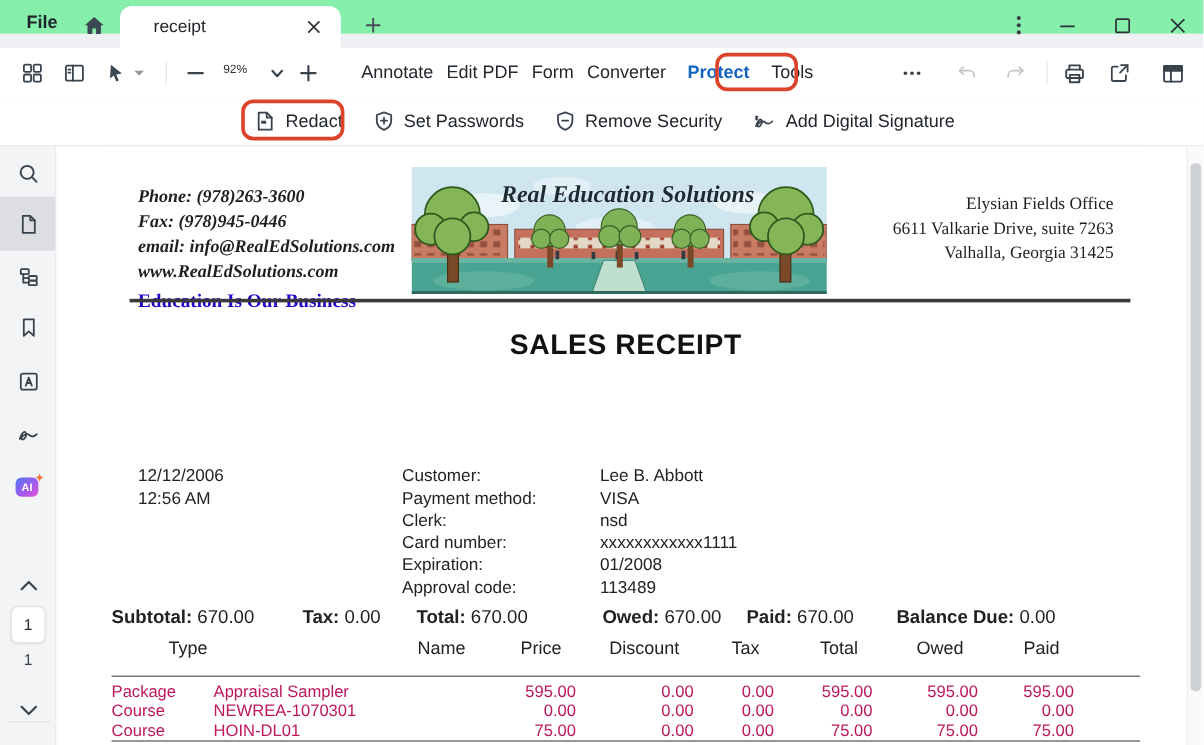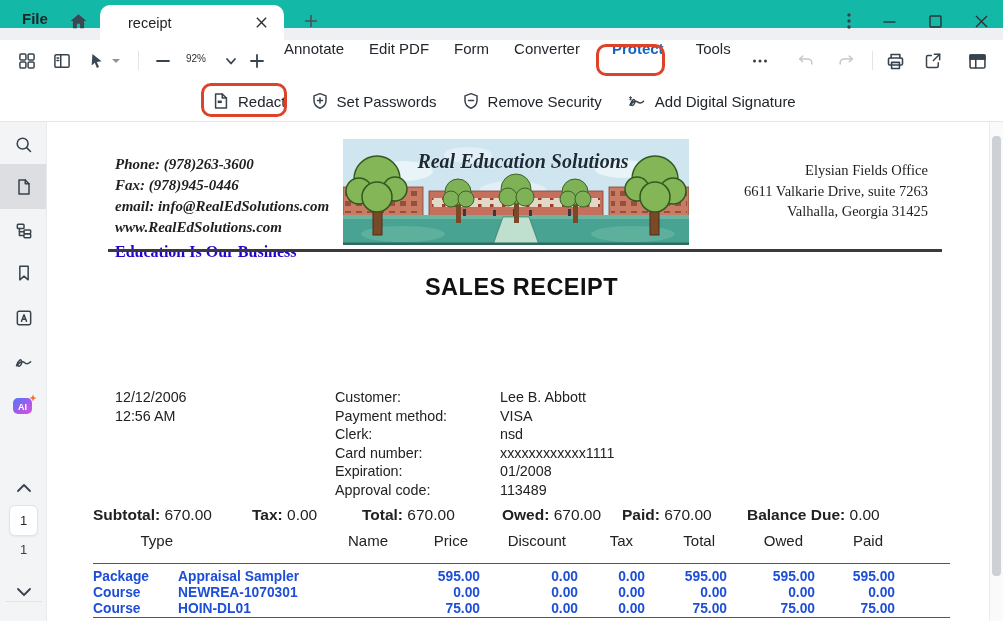--- a/index.html
+++ b/index.html
@@ -1,36 +1,36 @@
 <!DOCTYPE html>
 <html><head>
 <meta charset="utf-8">
 <style>
   * { margin:0; padding:0; box-sizing:border-box; }
   html,body { width:1003px; height:621px; overflow:hidden; background:#fff;
               font-family:"Liberation Sans", sans-serif; }
   .app { position:relative; width:1003px; height:621px; background:#eef0f3; }
 
   
-  .titlebar { position:absolute; top:0; left:0; width:1003px; height:28px; background:#14b8a6; }
+  .titlebar { position:absolute; top:0; left:0; width:1003px; height:28px; background:#86efac; }
   .file-menu { position:absolute; left:22px; top:10px; font-size:15px; font-weight:700; color:#1f242a; cursor:default; }
   .home-btn { position:absolute; left:66px; top:9px; width:24px; height:24px; display:flex; align-items:center; justify-content:center; }
   .tab { position:absolute; left:100px; top:5px; width:184px; height:35px; background:#ffffff;
          border-radius:10px 10px 0 0; display:flex; align-items:center;padding-left:12px; }
   .tab-title { margin-left:16px; font-size:14.5px; color:#202428; flex:1; }
   .tab-close { margin-right:14px; width:18px; height:18px; display:flex; align-items:center; justify-content:center; }
   .newtab { position:absolute; left:300px; top:10px; width:22px; height:22px; display:flex; align-items:center; justify-content:center; }
   .win-btn { position:absolute; top:8px; width:30px; height:26px; display:flex; align-items:center; justify-content:center; }
 
   
   .toolbar { position:absolute; top:40px; left:0; width:1003px; height:41px; background:#ffffff; }
   .tb-ico { position:absolute; top:10px; width:22px; height:22px; display:flex; align-items:center; justify-content:center; }
   .tb-sep { position:absolute; top:11px; width:1px; height:19px; background:#e2e4e7; }
   .zoom-val { position:absolute; left:176px; top:13px; font-size:10px; color:#2b3036; width:40px; text-align:center; }
-  .menus { position:absolute; left:284px; top:0; height:41px; display:flex; align-items:flex-start; gap:25px; }
+  .menus { position:absolute; left:301px; top:0; height:41px; display:flex; align-items:center; gap:11px; }
   .menu-item { font-size:15px; color:#23282e; white-space:nowrap; }
   .menu-item.active { color:#1565c0; font-weight:700; padding:0 7px; }
   .protect-underline { position:absolute; left:604px; top:77px; width:53px; height:4px; background:#1766c2; border-radius:2px; }
 
   
   .subtoolbar { position:absolute; top:81px; left:0; width:1003px; height:41px; background:#ffffff;
                 border-bottom:1px solid #e3e5e8; display:flex; align-items:center; gap:24px; padding-left:211px; }
   .sub-item { display:flex; align-items:center; gap:7px; font-size:15px; color:#20262c; white-space:nowrap; }
 
   
@@ -67,31 +67,31 @@
   .doc-title { position:absolute; left:0; top:152px; width:867px; text-align:center;
                font-size:23.5px; font-weight:700; letter-spacing:0.5px; color:#111; }
 
   .datecol { position:absolute; left:27px; top:266px; font-size:14.3px; line-height:18.5px; }
   .lblcol  { position:absolute; left:247px; top:266px; font-size:14.3px; line-height:18.5px; }
   .valcol  { position:absolute; left:412px; top:266px; font-size:14.3px; line-height:18.5px; }
 
   .summary { position:absolute; left:0; top:384px; width:867px; height:20px; font-size:15.5px;text-decoration:underline; }
   .sum { position:absolute; white-space:nowrap; }
   .sum b { font-weight:700; }
-  .s1{left:5px} .s2{left:164px} .s3{left:274px} .s4{left:414px} .s5{left:534px} .s6{left:659px}
+  .s1{left:5px} .s2{left:164px} .s3{left:259px} .s4{left:414px} .s5{left:534px} .s6{left:659px}
 
   .rtable-hdr, .rtable-row { position:absolute; left:5px; width:810px; display:grid;
        grid-template-columns:80px 215px 92px 98px 67px 82px 88px 80px; }
   .rtable-hdr { top:410px; font-size:15px; color:#222; }
   .rtable-hdr .h { text-align:right; }
   .rtable-hdr .hn { text-align:right; padding-right:12px; }
   .rtable-hdr .h2, .rtable-row .c2 { padding-left:5px; }
   .trule { position:absolute; left:5px; width:857px; height:1px; background:#555; }
   .tr-top { top:441px; } .tr-bot { top:495px; }
-  .rtable-row { font-size:13.8px; color:#1d4ed8;font-weight:bold; }
+  .rtable-row { font-size:13.8px; color:#be185d; }
   .r1{top:447px} .r2{top:463px} .r3{top:479px}
   .rtable-row .num { text-align:right; }
 
   svg { display:block; }
   .stk { stroke:#39434d; stroke-width:1.8; fill:none; stroke-linecap:round; stroke-linejoin:round; }
   .stk-gray { stroke:#c3c7cb; stroke-width:1.8; fill:none; stroke-linecap:round; stroke-linejoin:round; }
 </style>
 </head>
 <body>
 

